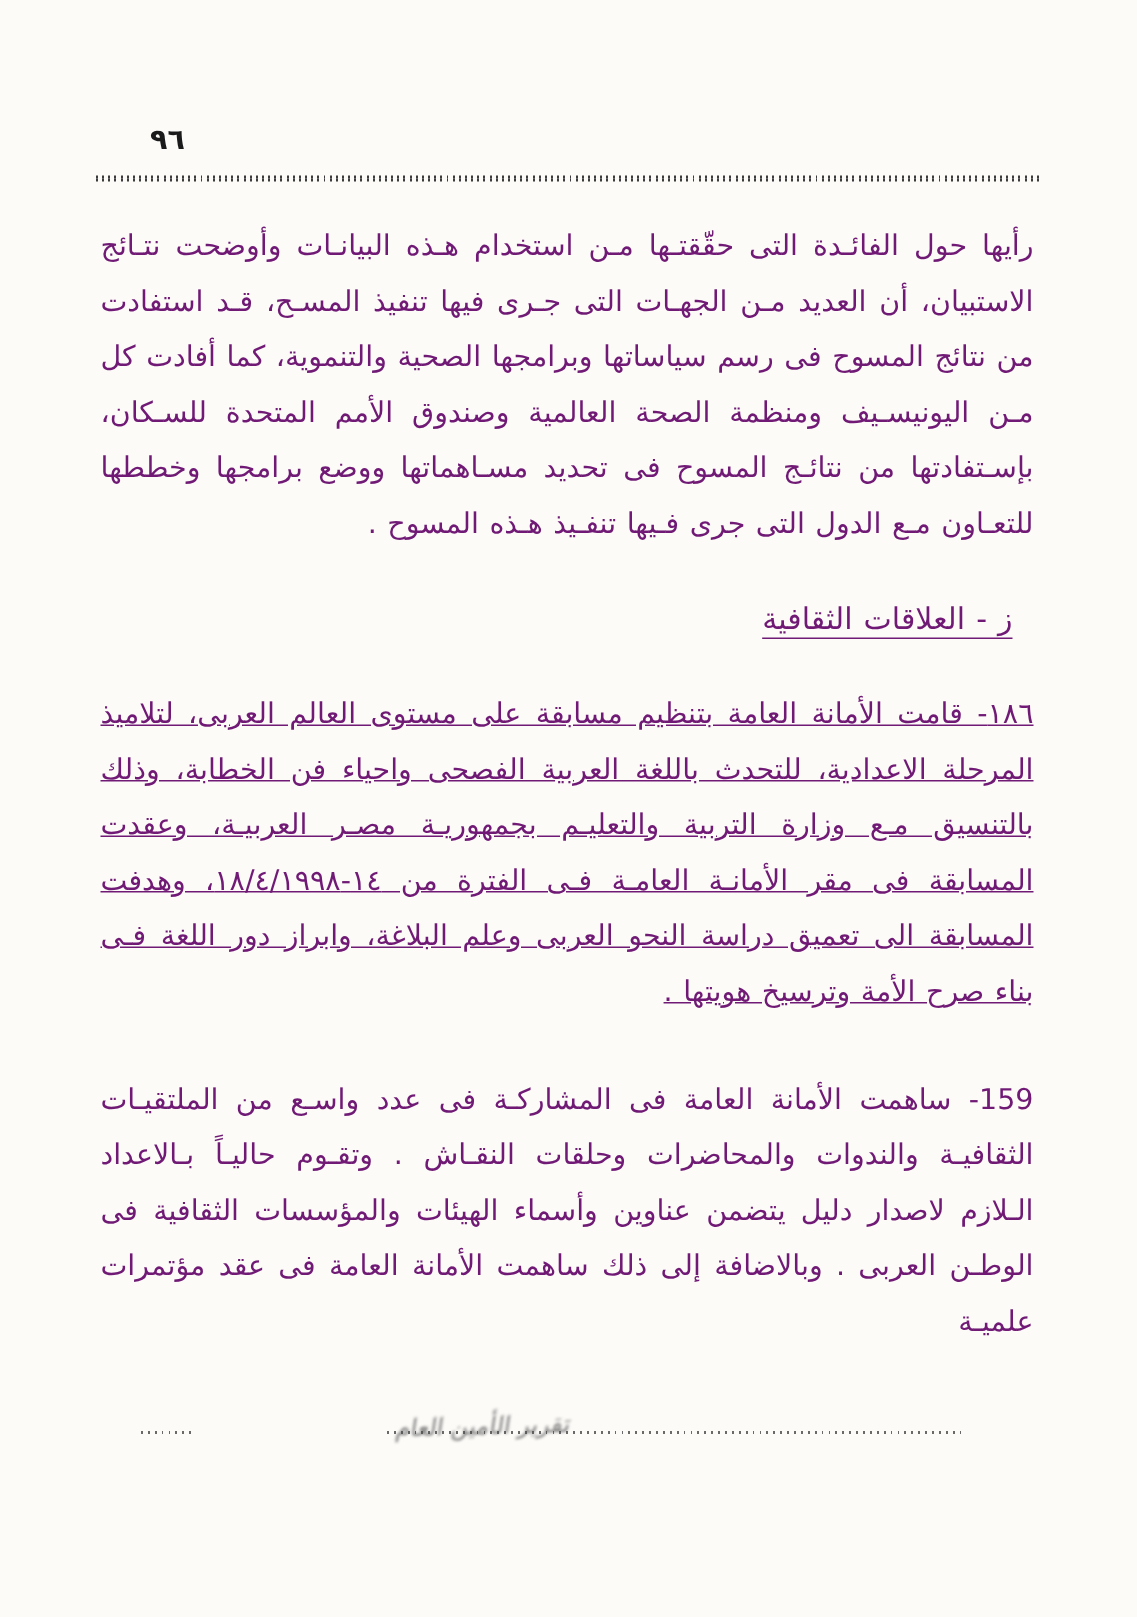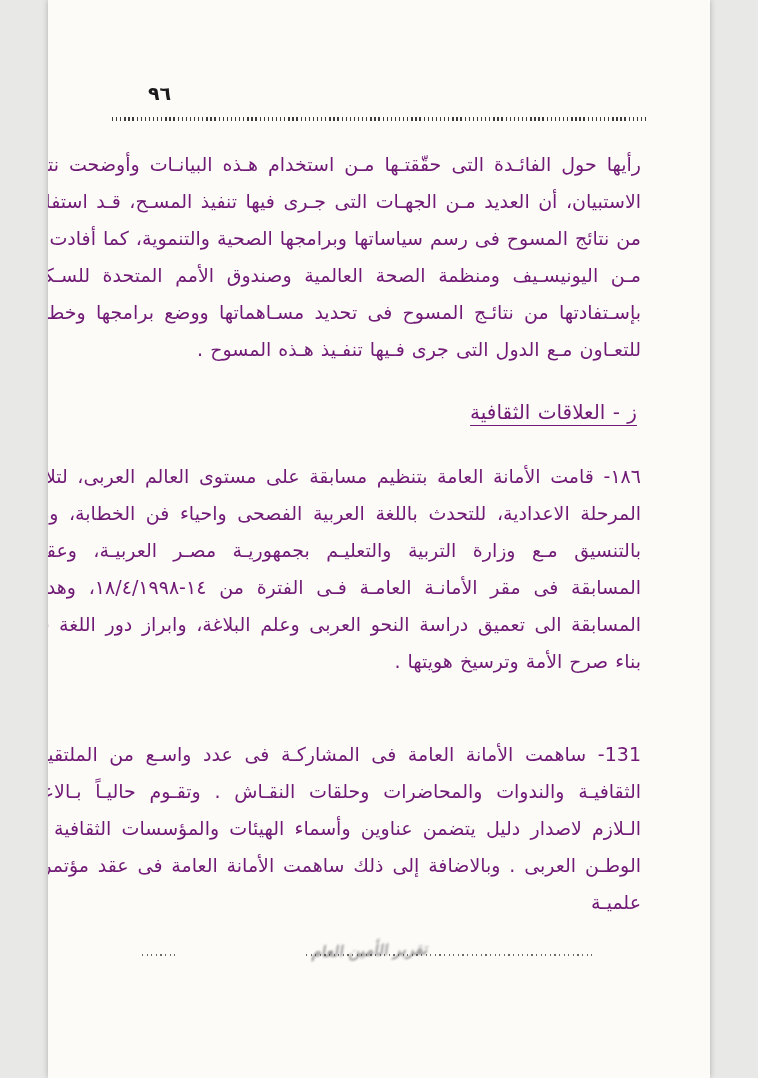--- a/index.html
+++ b/index.html
@@ -3,21 +3,21 @@
 <meta charset="utf-8">
 <style>
   html, body {
     margin: 0;
     padding: 0;
     background: #e8e8e6;
     font-family: "DejaVu Sans", sans-serif;
   }
   .page {
     position: relative;
-    width: 662px;
+    width: 758px;
     height: 1078px;
     margin: 0 auto;
     background: #fcfbf8;
     overflow: hidden;
     direction: rtl;
     box-shadow: 0 0 6px rgba(0,0,0,.25);
   }
   .page-number {
     position: absolute;
     top: 82px;
@@ -53,32 +53,32 @@
     color: #701a75;
     font-size: 19px;
     line-height: 37px;
     text-align: justify;
     text-align-last: right;
     word-spacing: 1px;
   }
   .para { margin: 0; }
   .intro { margin-bottom: 26px; }
   .section-heading {
-    margin: 0 4px 27px 0;
+    margin: 0 14px 27px 0;
     font-size: 20px;
     font-weight: normal;
     line-height: 37px;
     text-align: right;
   }
   .heading-text {
     text-decoration: underline;
     text-underline-offset: 6px;
     text-decoration-thickness: 1.4px;
   }
-  .p186 { margin-bottom: 56px; }
+  .p186 { margin-bottom: 35px; text-decoration: underline; }
 
   .footer {
     position: absolute;
     left: 94px;
     right: 116px;
     top: 944px;
     height: 22px;
     display: flex;
     align-items: center;
     direction: ltr;
@@ -126,21 +126,21 @@
   <div class="top-divider"></div>
 
   <div class="body-text">
 
     <p class="para intro">رأيها حول الفائـدة التى حقّقتـها مـن استخدام هـذه البيانـات وأوضحت نتـائج الاستبيان، أن العديد مـن الجهـات التى جـرى فيها تنفيذ المسـح، قـد استفادت من نتائج المسوح فى رسم سياساتها وبرامجها الصحية والتنموية، كما أفادت كل مـن اليونيسـيف ومنظمة الصحة العالمية وصندوق الأمم المتحدة للسـكان، بإسـتفادتها من نتائـج المسوح فى تحديد مسـاهماتها ووضع برامجها وخططها للتعـاون مـع الدول التى جرى فـيها تنفـيذ هـذه المسوح .</p>
 
     <h2 class="section-heading"><span class="heading-text">ز - العلاقات الثقافية</span></h2>
 
     <p class="para p186">١٨٦- قامت الأمانة العامة بتنظيم مسابقة على مستوى العالم العربى، لتلاميذ المرحلة الاعدادية، للتحدث باللغة العربية الفصحى واحياء فن الخطابة، وذلك بالتنسيق مـع وزارة التربية والتعليـم بجمهوريـة مصـر العربيـة، وعقدت المسابقة فى مقر الأمانـة العامـة فـى الفترة من ١٤-١٨/٤/١٩٩٨، وهدفت المسابقة الى تعميق دراسة النحو العربى وعلم البلاغة، وابراز دور اللغة فـى بناء صرح الأمة وترسيخ هويتها .</p>
 
-    <p class="para p187">131- ساهمت الأمانة العامة فى المشاركـة فى عدد واسـع من الملتقيـات الثقافيـة والندوات والمحاضرات وحلقات النقـاش . وتقـوم حاليـاً بـالاعداد الـلازم لاصدار دليل يتضمن عناوين وأسماء الهيئات والمؤسسات الثقافية فى الوطـن العربى . وبالاضافة إلى ذلك ساهمت الأمانة العامة فى عقد مؤتمرات علميـة</p>
+    <p class="para p187">159- ساهمت الأمانة العامة فى المشاركـة فى عدد واسـع من الملتقيـات الثقافيـة والندوات والمحاضرات وحلقات النقـاش . وتقـوم حاليـاً بـالاعداد الـلازم لاصدار دليل يتضمن عناوين وأسماء الهيئات والمؤسسات الثقافية فى الوطـن العربى . وبالاضافة إلى ذلك ساهمت الأمانة العامة فى عقد مؤتمرات علميـة</p>
 
   </div>
 
   <div class="footer">
     <span class="dotseg footer-left"></span>
     <span class="footer-gap"></span>
     <span class="footer-main">
       <span class="dotline"></span>
       <span class="stamp">تقرير الأمين العام</span>
     </span>

